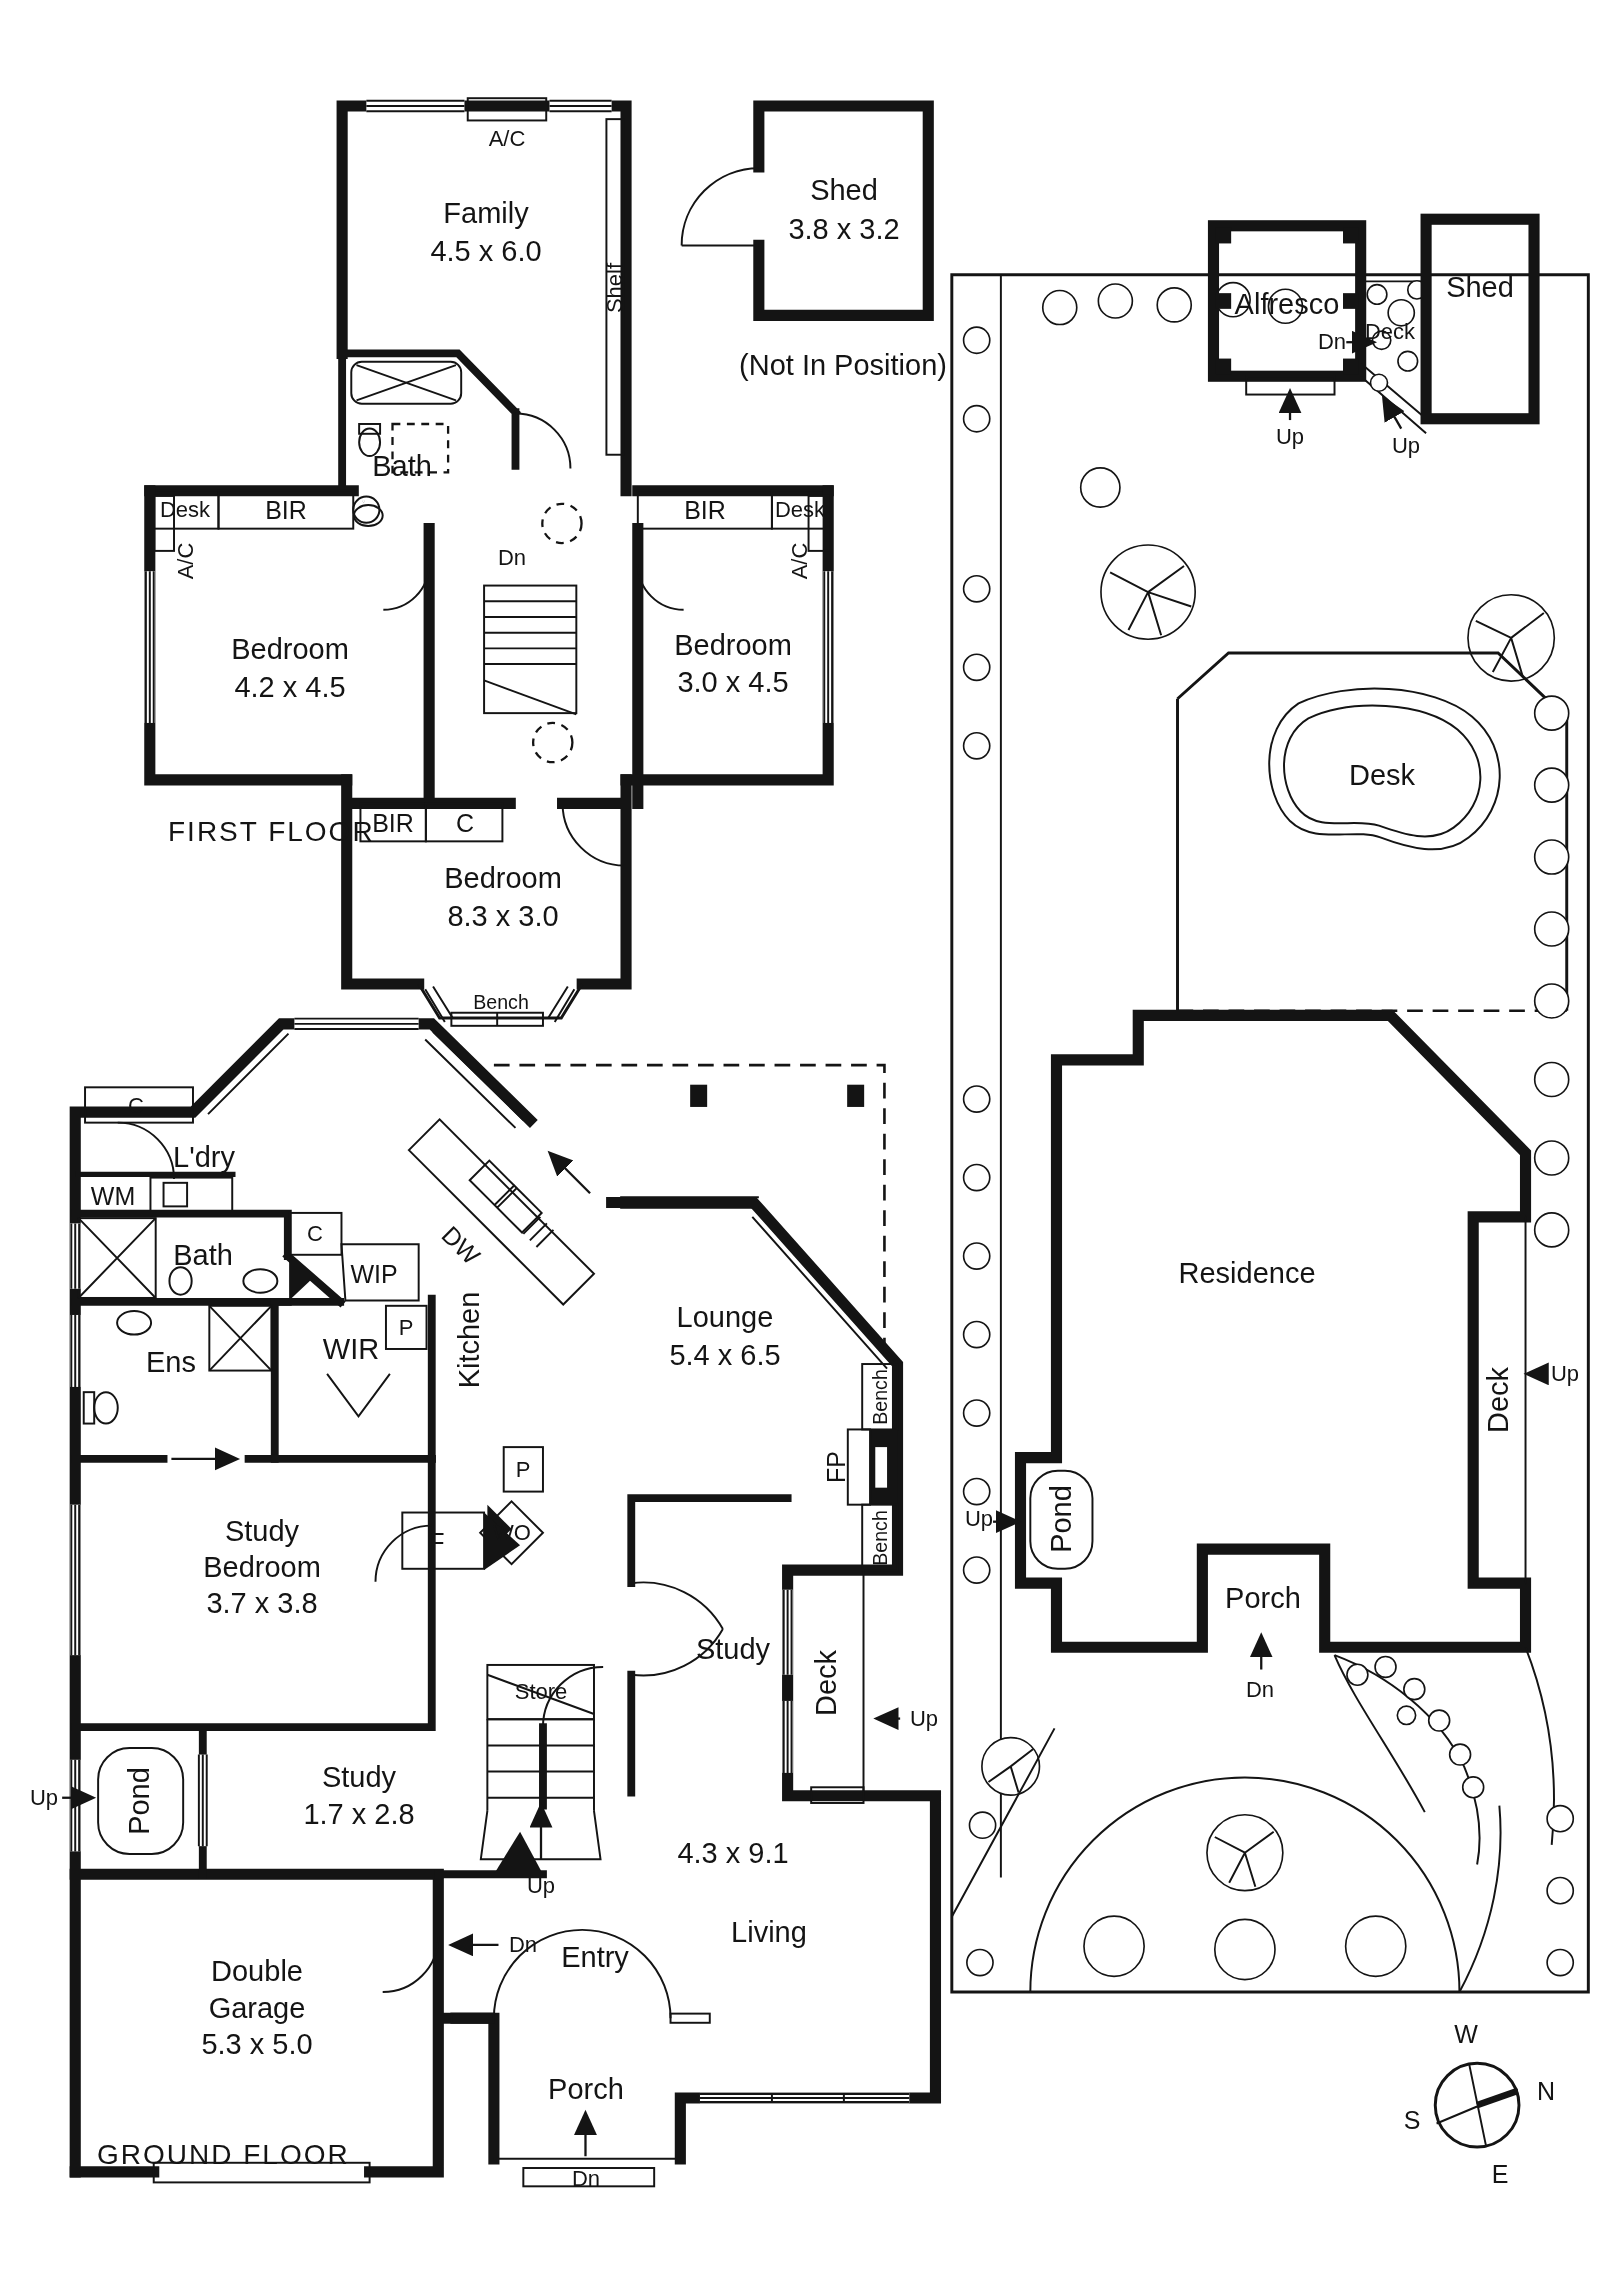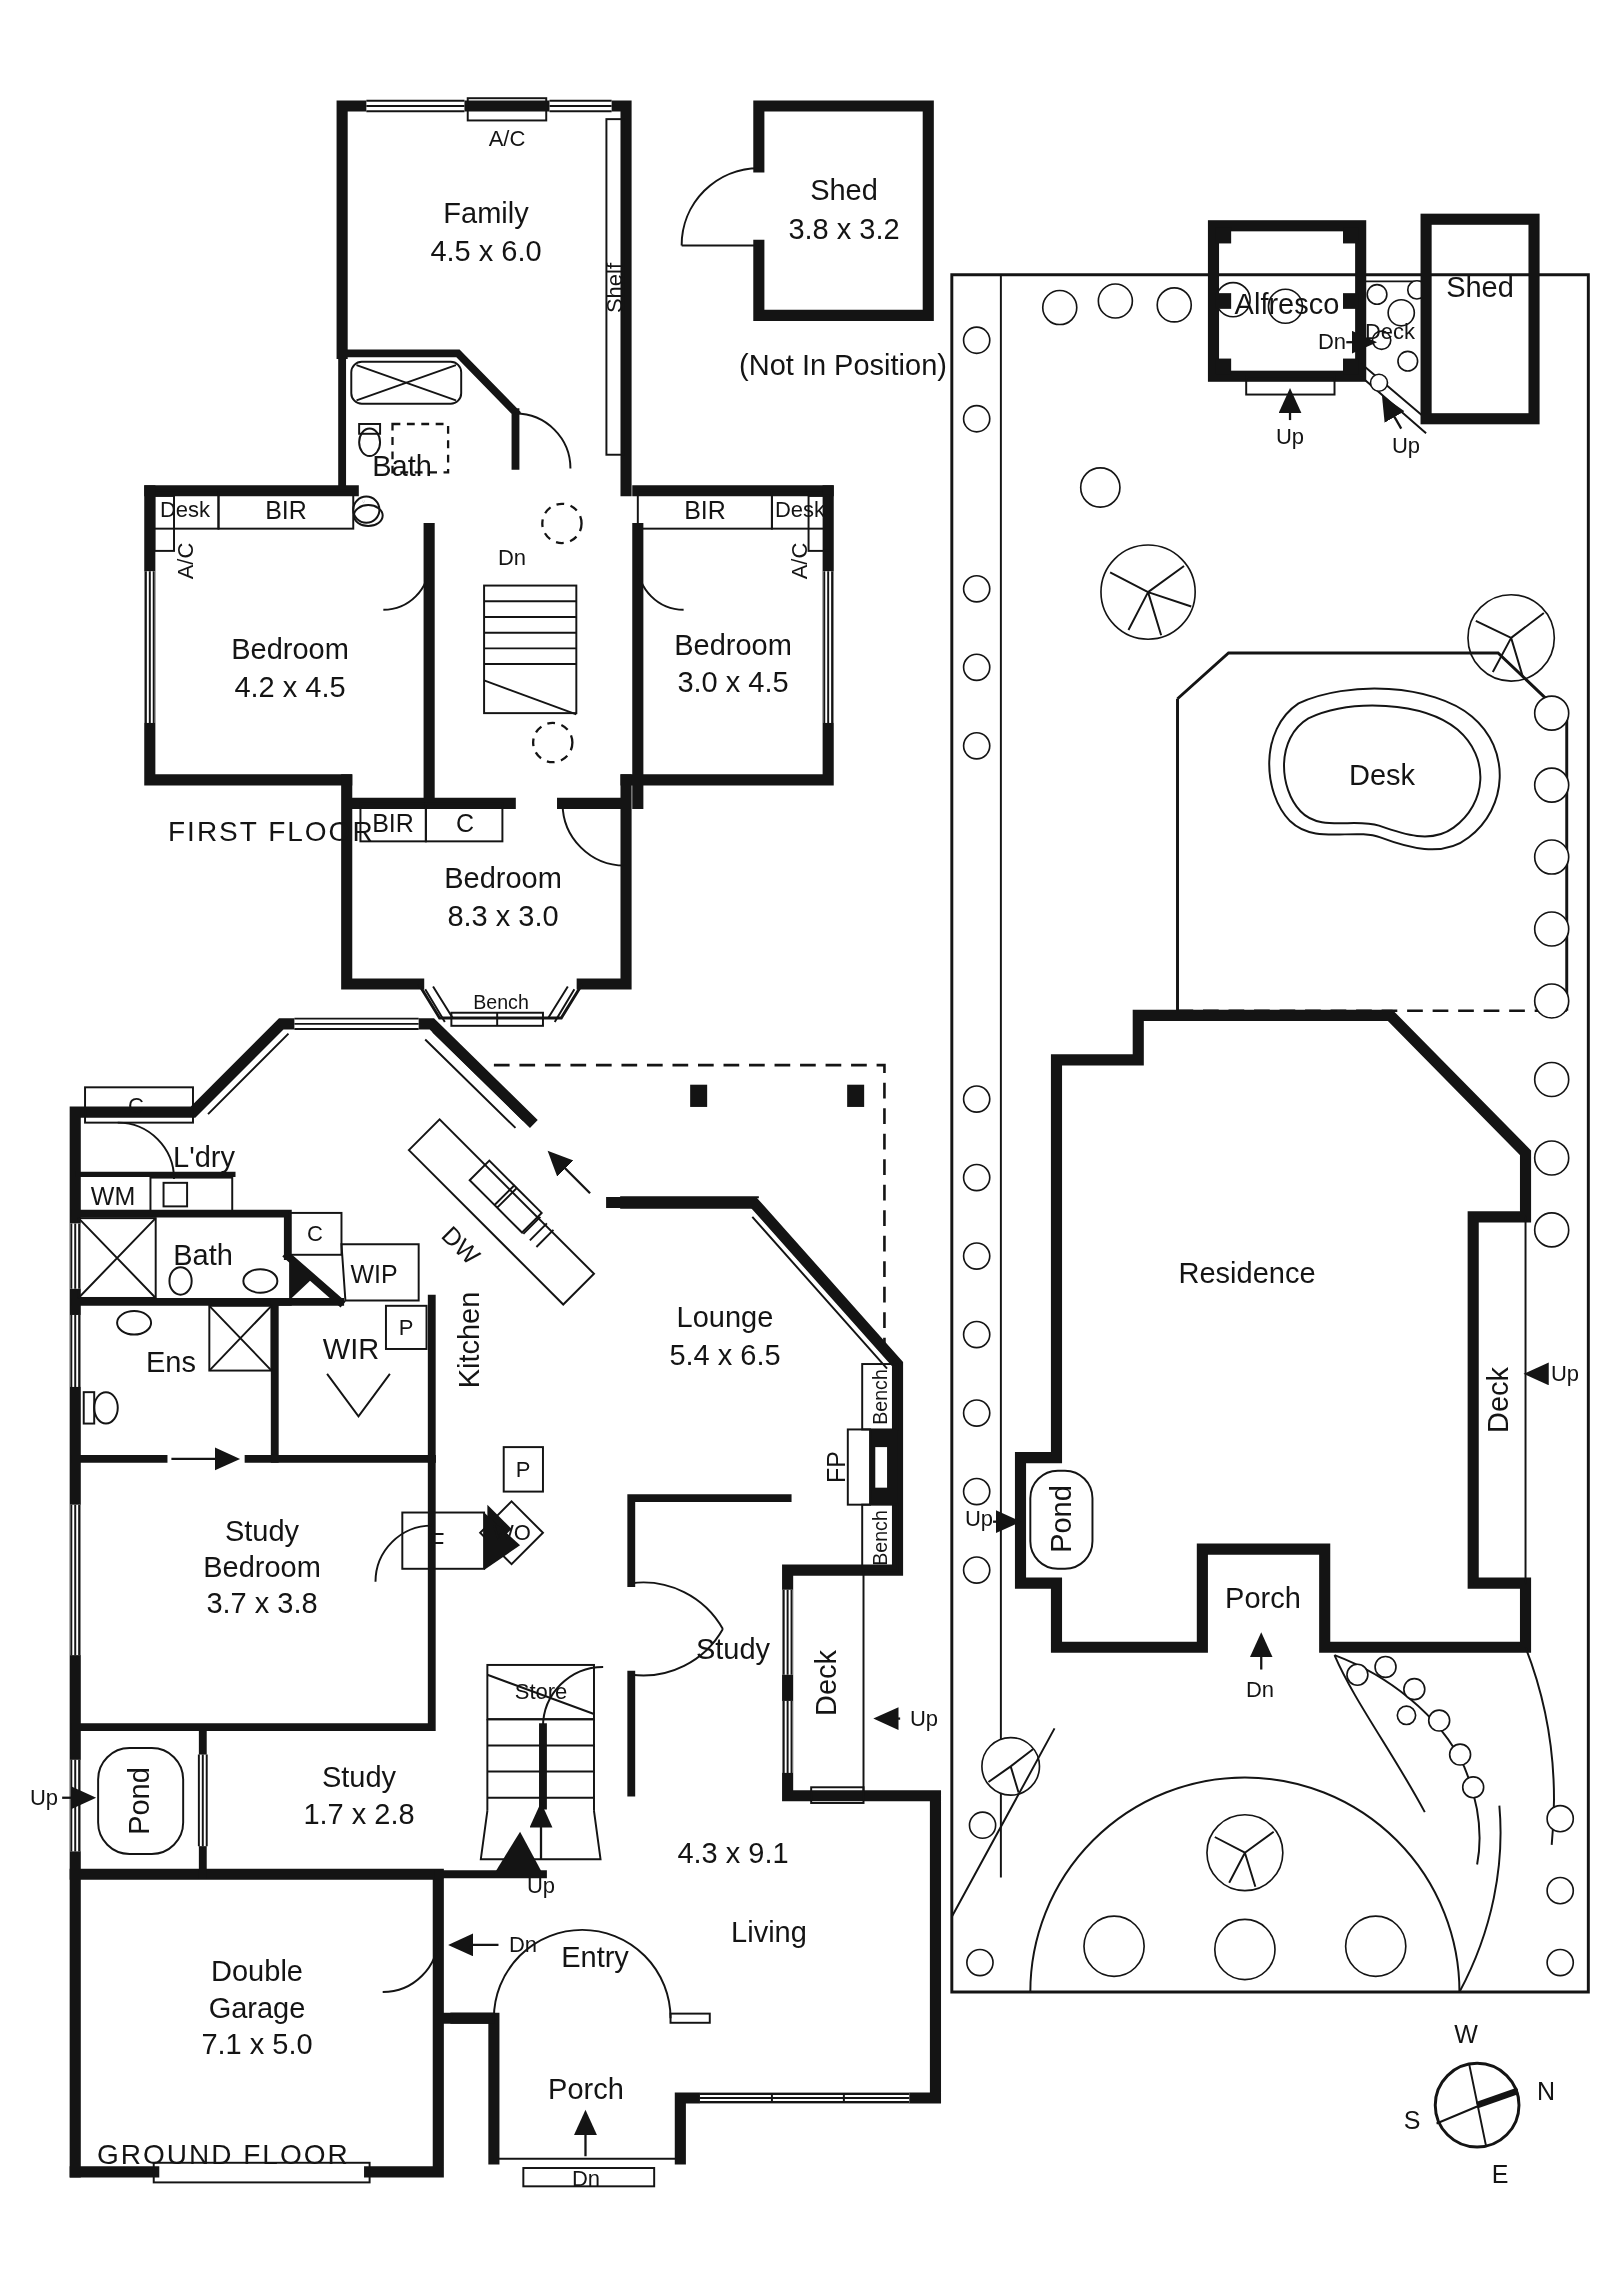--- a/index.html
+++ b/index.html
@@ -376,21 +376,21 @@
 <div class="lbl sm" style="left:541px;top:1692px">Store</div>
 <div class="lbl sm" style="left:541px;top:1886px">Up</div>
 <div class="lbl sm" style="left:523px;top:1945px">Dn</div>
 <div class="lbl" style="left:595px;top:1957px">Entry</div>
 <div class="lbl" style="left:733px;top:1649px">Study</div>
 <div class="lbl" style="left:733px;top:1853px">4.3 x 9.1</div>
 <div class="lbl v" style="left:826px;top:1683px">Deck</div>
 <div class="lbl sm" style="left:924px;top:1719px">Up</div>
 <div class="lbl" style="left:257px;top:1971px">Double</div>
 <div class="lbl" style="left:257px;top:2008px">Garage</div>
-<div class="lbl" style="left:257px;top:2044px">7.1 x 5.0</div>
+<div class="lbl" style="left:257px;top:2044px">5.3 x 5.0</div>
 <div class="lbl" style="left:586px;top:2089px">Porch</div>
 <div class="lbl sm" style="left:586px;top:2179px">Dn</div>
 <div class="lbl" style="left:769px;top:1932px">Living</div>
 <div class="lbl title" style="left:97px;top:2155px">GROUND FLOOR</div>
 
 <div class="lbl" style="left:1287px;top:304px">Alfresco</div>
 <div class="lbl sm" style="left:1390px;top:332px">Deck</div>
 <div class="lbl sm" style="left:1332px;top:342px">Dn</div>
 <div class="lbl sm" style="left:1290px;top:437px">Up</div>
 <div class="lbl sm" style="left:1406px;top:446px">Up</div>

